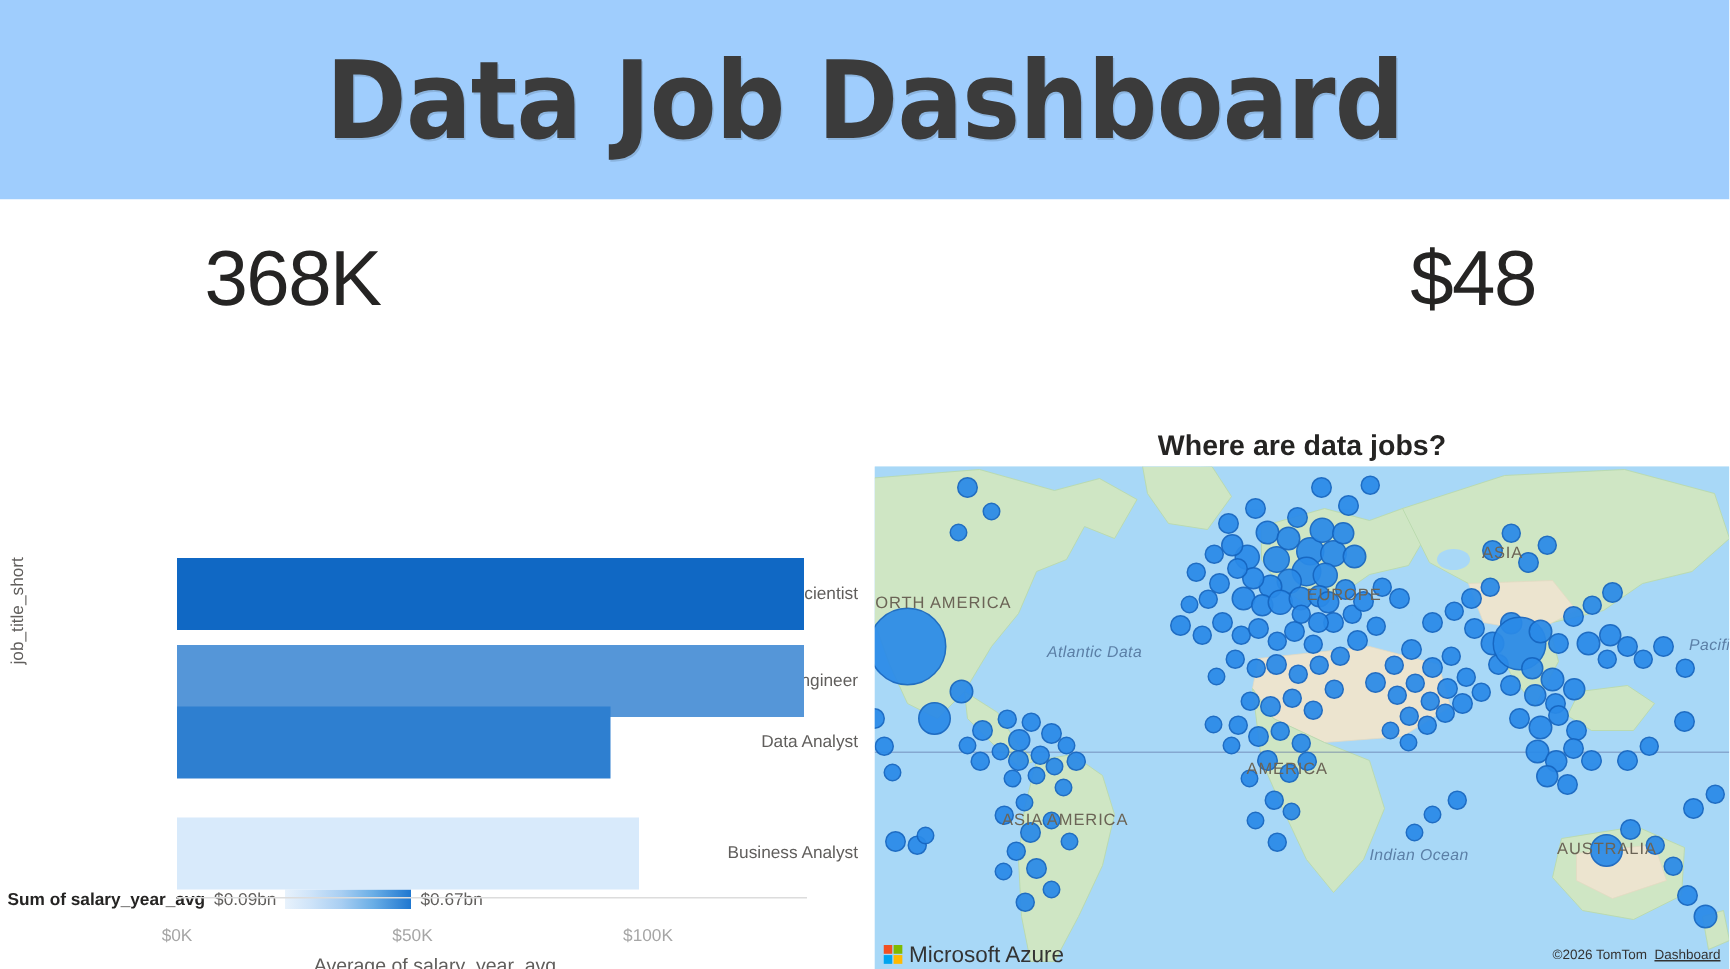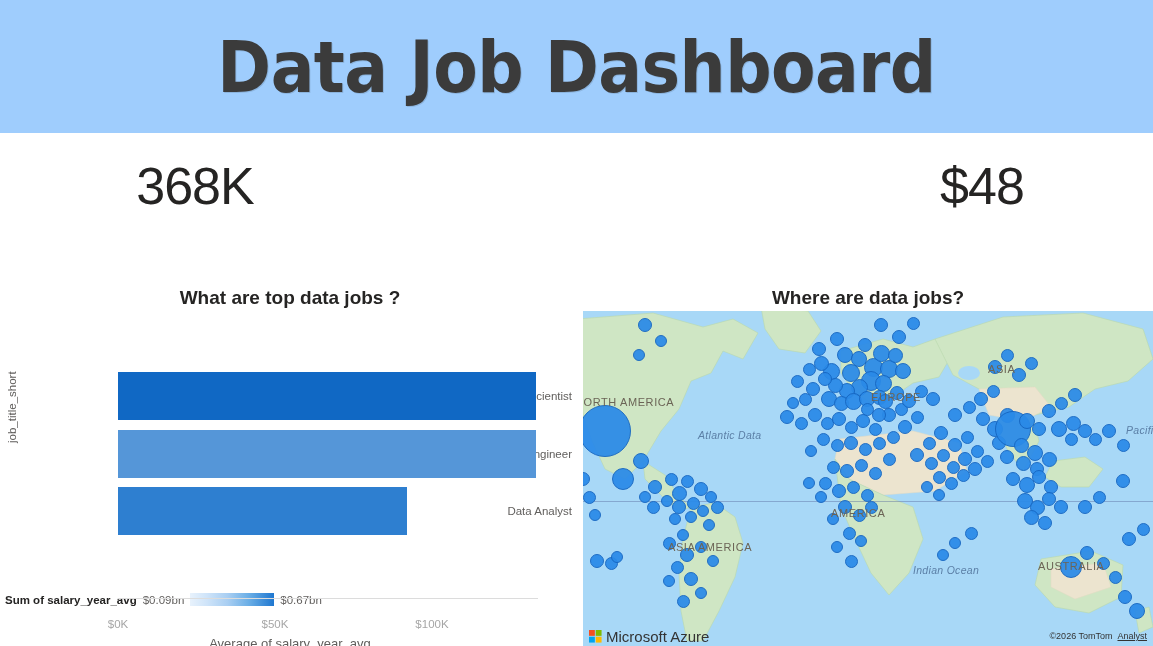--- a/index.html
+++ b/index.html
@@ -151,42 +151,45 @@
   <div class="kpi-row">
     <div class="kpi-card" id="kpi-jobcount">
       <div class="kpi-value">368K</div>
     </div>
     <div class="kpi-card" id="kpi-salhour">
       <div class="kpi-value">$48</div>
     </div>
   </div>
 
   <div class="bar-panel">
-    <div class="bar-title">What are top data jobs ?</div>
 
     <div class="legend">
       <span class="legend-title">Sum of salary_year_avg</span>
       <span class="legend-min">$0.09bn</span>
       <span class="legend-gradient"></span>
       <span class="legend-max">$0.67bn</span>
     </div>
 
     <div class="plot" id="bar-plot">
       <div class="y-axis-title">job_title_short</div>
     <div class="bar-row" style="left: 0px; top: 99px; width: 580px;">
           <div class="bar-cat-label" style="width: 118px;">Data Scientist</div>
           <div class="bar-rect" title="Data Scientist — 133$K" style="left: 118px; width: 418px; background: rgb(16, 104, 196);"></div>
         </div>
         <div class="bar-row" style="left: 0px; top: 157px; width: 580px;">
           <div class="bar-cat-label" style="width: 118px;">Data Engineer</div>
           <div class="bar-rect" title="Data Engineer — 133$K" style="left: 118px; width: 418px; background: rgb(85, 150, 216);"></div>
         </div>
-        <div class="bar-row" style="left: 0px; top: 214px; width: 580px; text-align: right;">
+        <div class="bar-row" style="left: 0px; top: 198px; width: 580px; text-align: right;">
           <div class="bar-cat-label" style="width: 118px;">Data Analyst</div>
           <div class="bar-rect" title="Data Analyst — 92$K" style="left: 118px; width: 289px; background: rgb(46, 127, 208);"></div>
+        </div>
+        <div class="bar-row" style="left: 0px; top: 272px; width: 580px;">
+          <div class="bar-cat-label" style="width: 118px;">Business Analyst</div>
+          <div class="bar-rect" title="Business Analyst — 98$K" style="left: 118px; width: 308px; background: rgb(216, 234, 251);"></div>
         </div>
         <div class="axis-line" style="top: 325px;"></div>
         <div class="x-tick" style="left: 118px; top: 345px;">$0K</div>
         <div class="x-tick" style="left: 275px; top: 345px;">$50K</div>
         <div class="x-tick" style="left: 432px; top: 345px;">$100K</div>
         <div class="x-axis-title" style="top: 363px;">Average of salary_year_avg</div>
       </div>
 
   </div>
 
@@ -449,18 +452,18 @@
         <svg class="azure-logo" viewBox="0 0 12 12">
           <rect x="0" y="0" width="5.4" height="5.4" fill="#f25022"></rect>
           <rect x="6.2" y="0" width="5.4" height="5.4" fill="#7fba00"></rect>
           <rect x="0" y="6.2" width="5.4" height="5.4" fill="#00a4ef"></rect>
           <rect x="6.2" y="6.2" width="5.4" height="5.4" fill="#ffb900"></rect>
         </svg>
         <span class="azure-text">Microsoft Azure</span>
       </div>
       <div class="map-credit">
         <span>©2026 TomTom</span>
-        <span class="map-feedback">Analyst</span>
+        <span class="map-feedback">Dashboard</span>
       </div>
     </div>
   </div>
 
 </div>
 
 </body></html>

